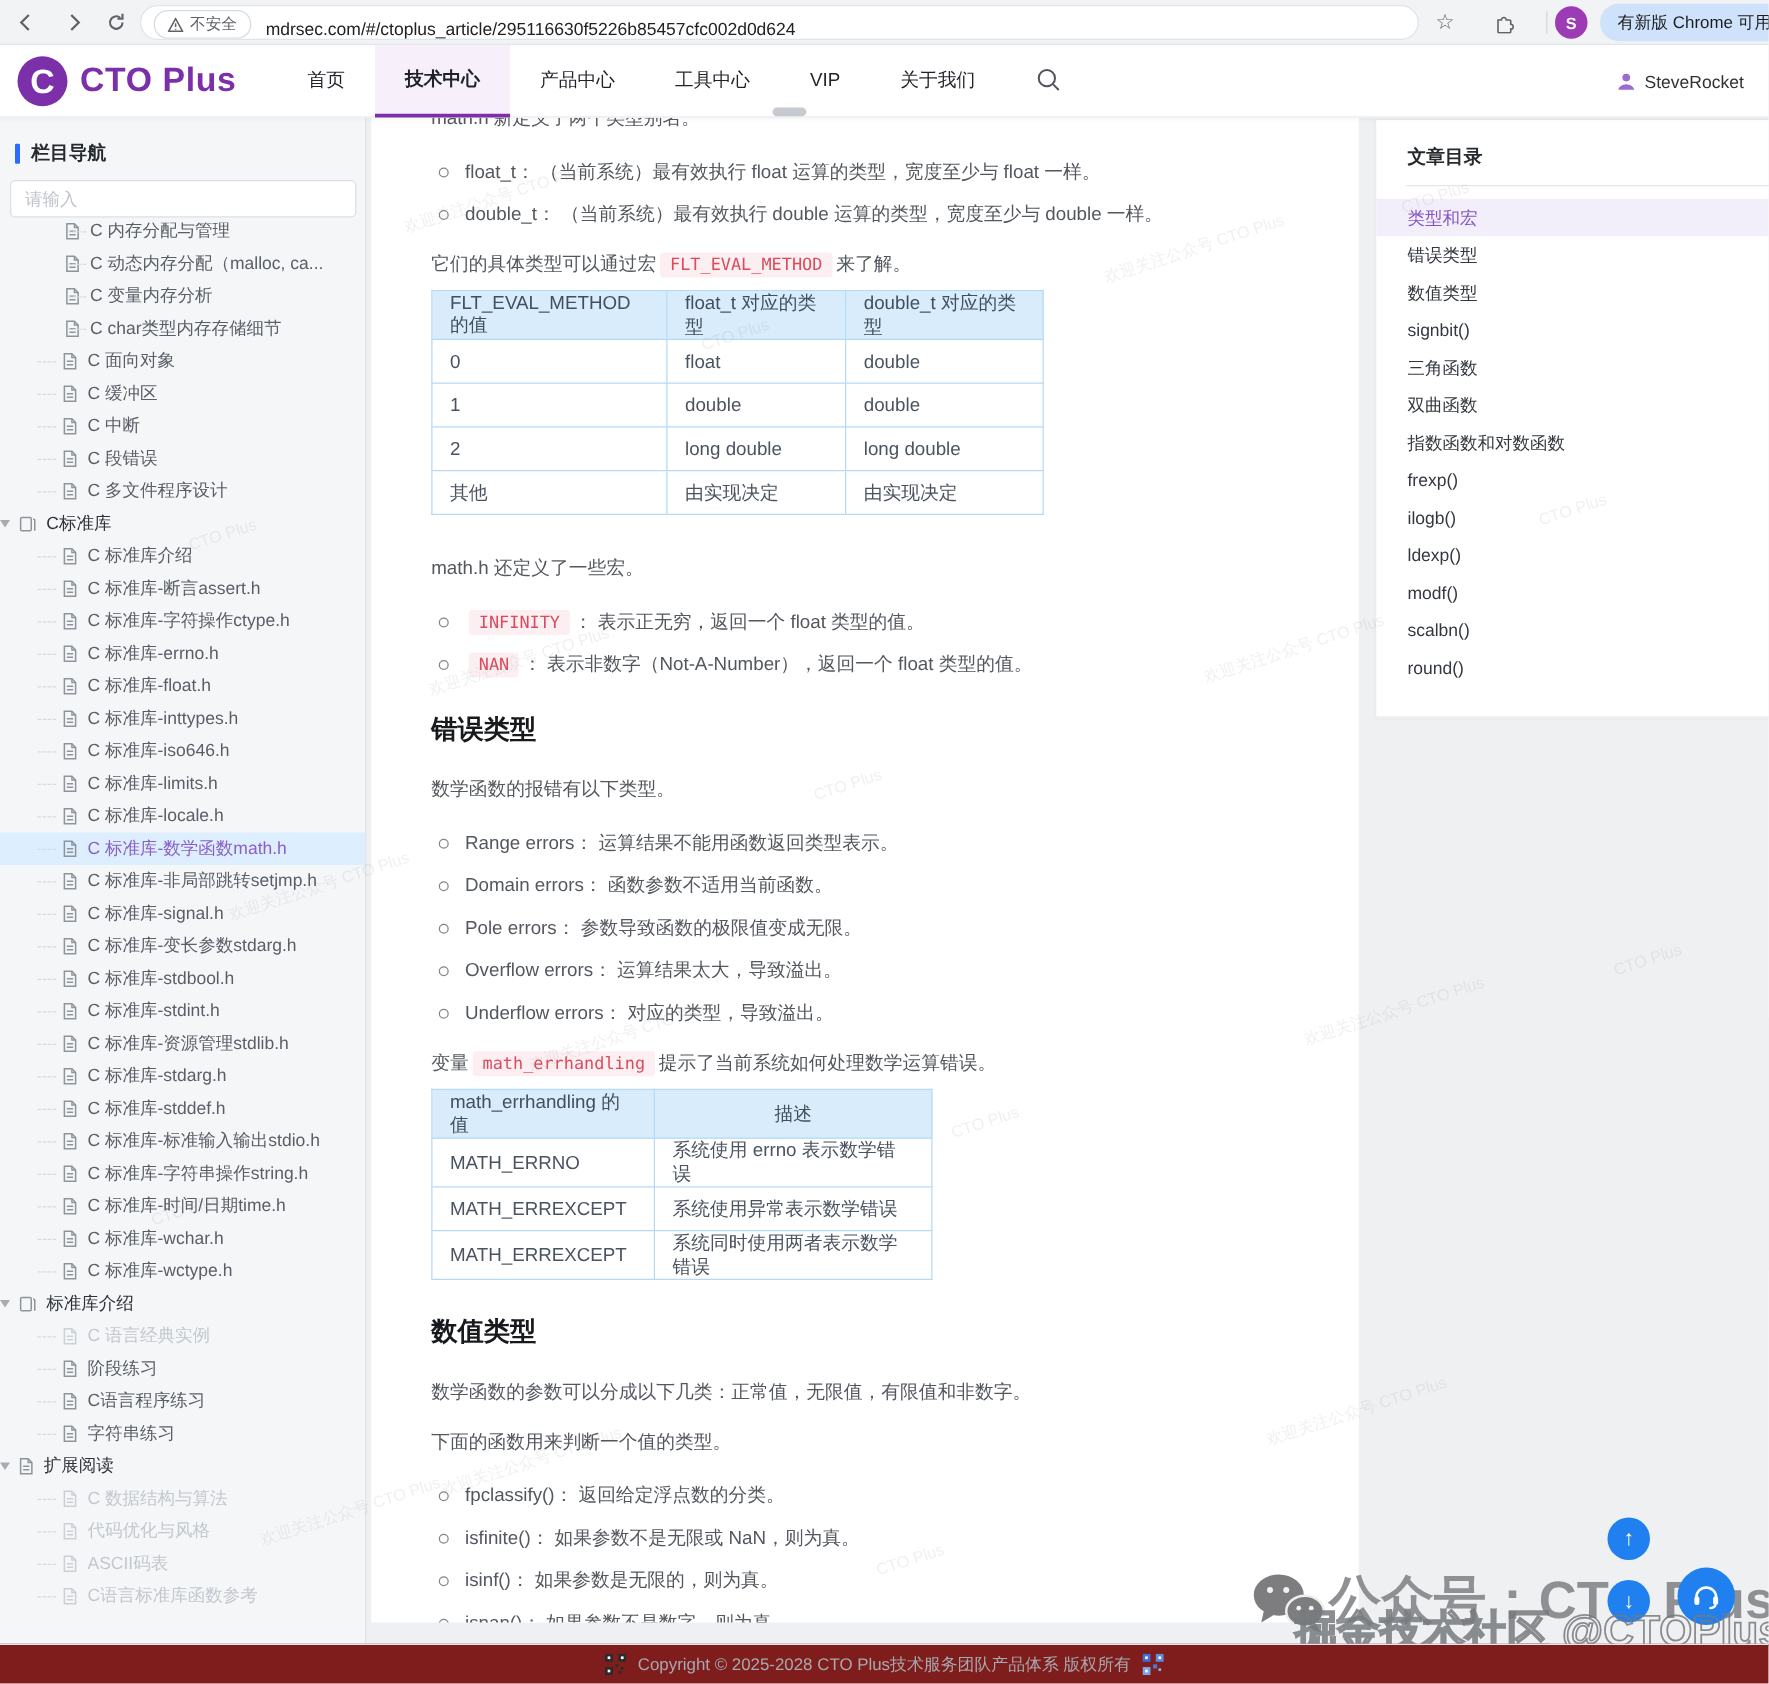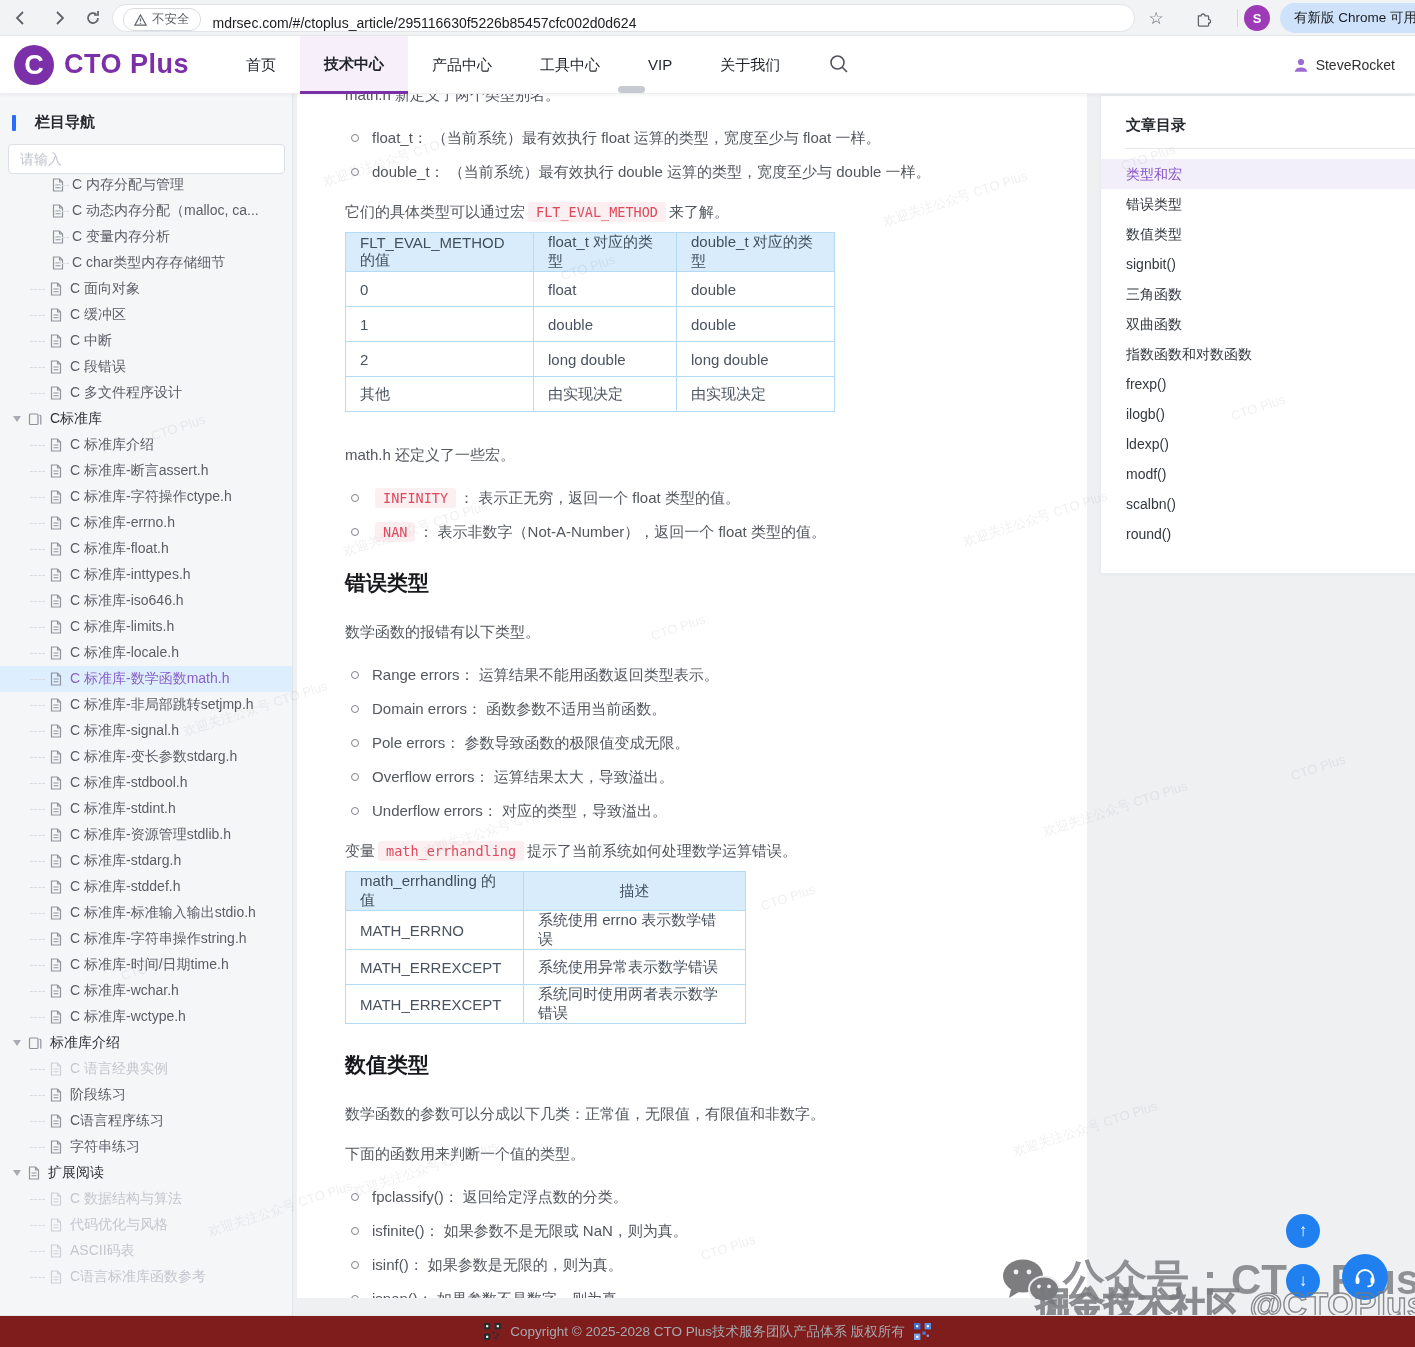--- a/index.html
+++ b/index.html
@@ -24,29 +24,29 @@
   .nav-item { padding:0 24px; line-height:58px; font-size:15px; color:#1f2329; cursor:pointer; position:relative; }
   .nav-item.active { background:#f7f0fa; border-bottom:3px solid #7b2fa8; font-weight:bold; line-height:55px; }
   .nav-search { position:absolute; left:828px; top:17px; width:24px; height:24px; color:#555; cursor:pointer; }
   .header-user { position:absolute; right:20px; top:0; height:58px; display:flex; align-items:center; gap:7px; font-size:14px; color:#303133; }
 
   
   .body-area { position:absolute; top:94px; left:0; right:0; height:1221px; background:#eef0f2; }
 
   
   .sidebar { position:absolute; left:0; top:0; bottom:0; width:293px; background:#f4f6f8; border-right:1px solid #e0e3e7; }
-  .sb-title { position:absolute; left:12px; top:19px; display:flex; align-items:center; gap:19px; font-size:15px; font-weight:bold; color:#26292e; }
+  .sb-title { position:absolute; left:12px; top:19px; display:flex; align-items:center; gap:9px; font-size:15px; font-weight:bold; color:#26292e; }
   .sb-title .bluebar { width:4px; height:16px; background:#2b6bff; border-radius:1px; }
   .sb-search { position:absolute; left:8px; top:50px; width:277px; height:30px; background:#fff; border:1px solid #dcdfe6; border-radius:4px; padding-left:11px; font-size:14px; color:#333; outline:none; }
   .sb-search::placeholder { color:#c0c4cc; }
   .tree { position:absolute; left:0; right:0; top:84px; bottom:28px; overflow:hidden; }
   .tree-row { height:26px; display:flex; align-items:center; font-size:14px; color:#5a5e66; position:relative; cursor:pointer; white-space:nowrap; }
   .tree-row:first-of-type { margin-top:-6px; }
   .tree-row .lbl { overflow:hidden; text-overflow:ellipsis; max-width:225px; }
-  .tree-row.lv1 { padding-left:13px; }
+  .tree-row.lv1 { padding-left:0; }
   .tree-row.lv2 { padding-left:50px; }
   .tree-row.lv3 { padding-left:52px;text-align:right; }
   .tree-row.lv2::before, .tree-row.lv3::before { content:""; position:absolute; top:13px; width:15px; border-top:1px dashed #d8dbe0; }
   .tree-row.lv2::before { left:30px; }
   .tree-row.lv3::before { left:54px; }
   .twisty { display:none; width:0; height:0; border-left:4.5px solid transparent; border-right:4.5px solid transparent; border-top:6px solid #a8abb2; margin-right:7px; }
   .lv1 .twisty { display:block; }
   .node-icon { margin-right:8px; color:#8f949b; display:flex; }
   .node-icon.folder { display:none; }
   .is-folder .node-icon.folder { display:flex; }

